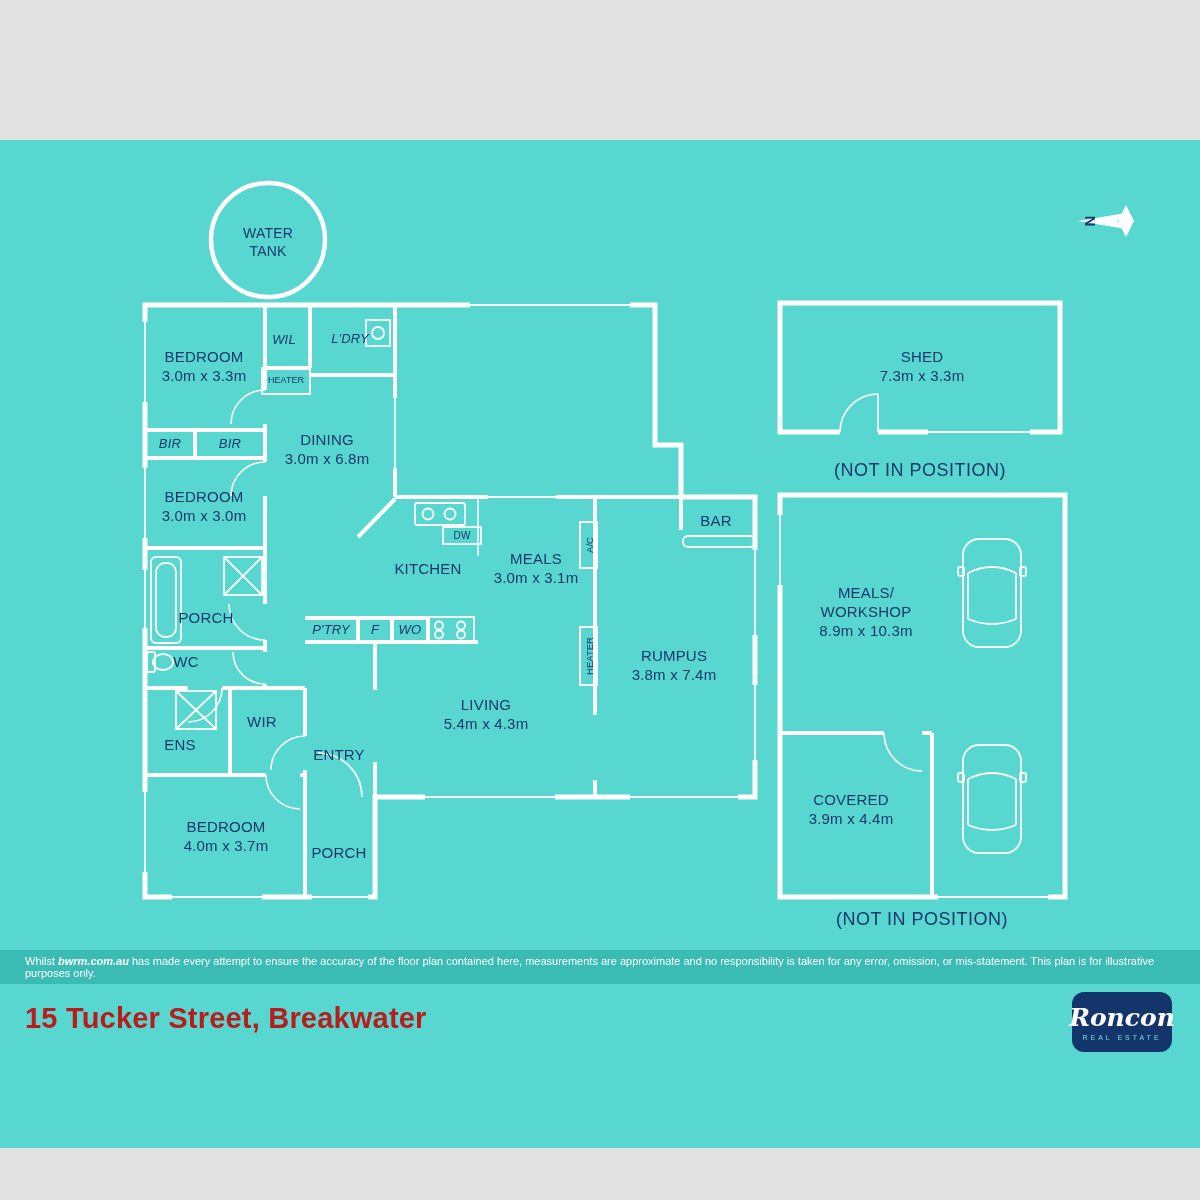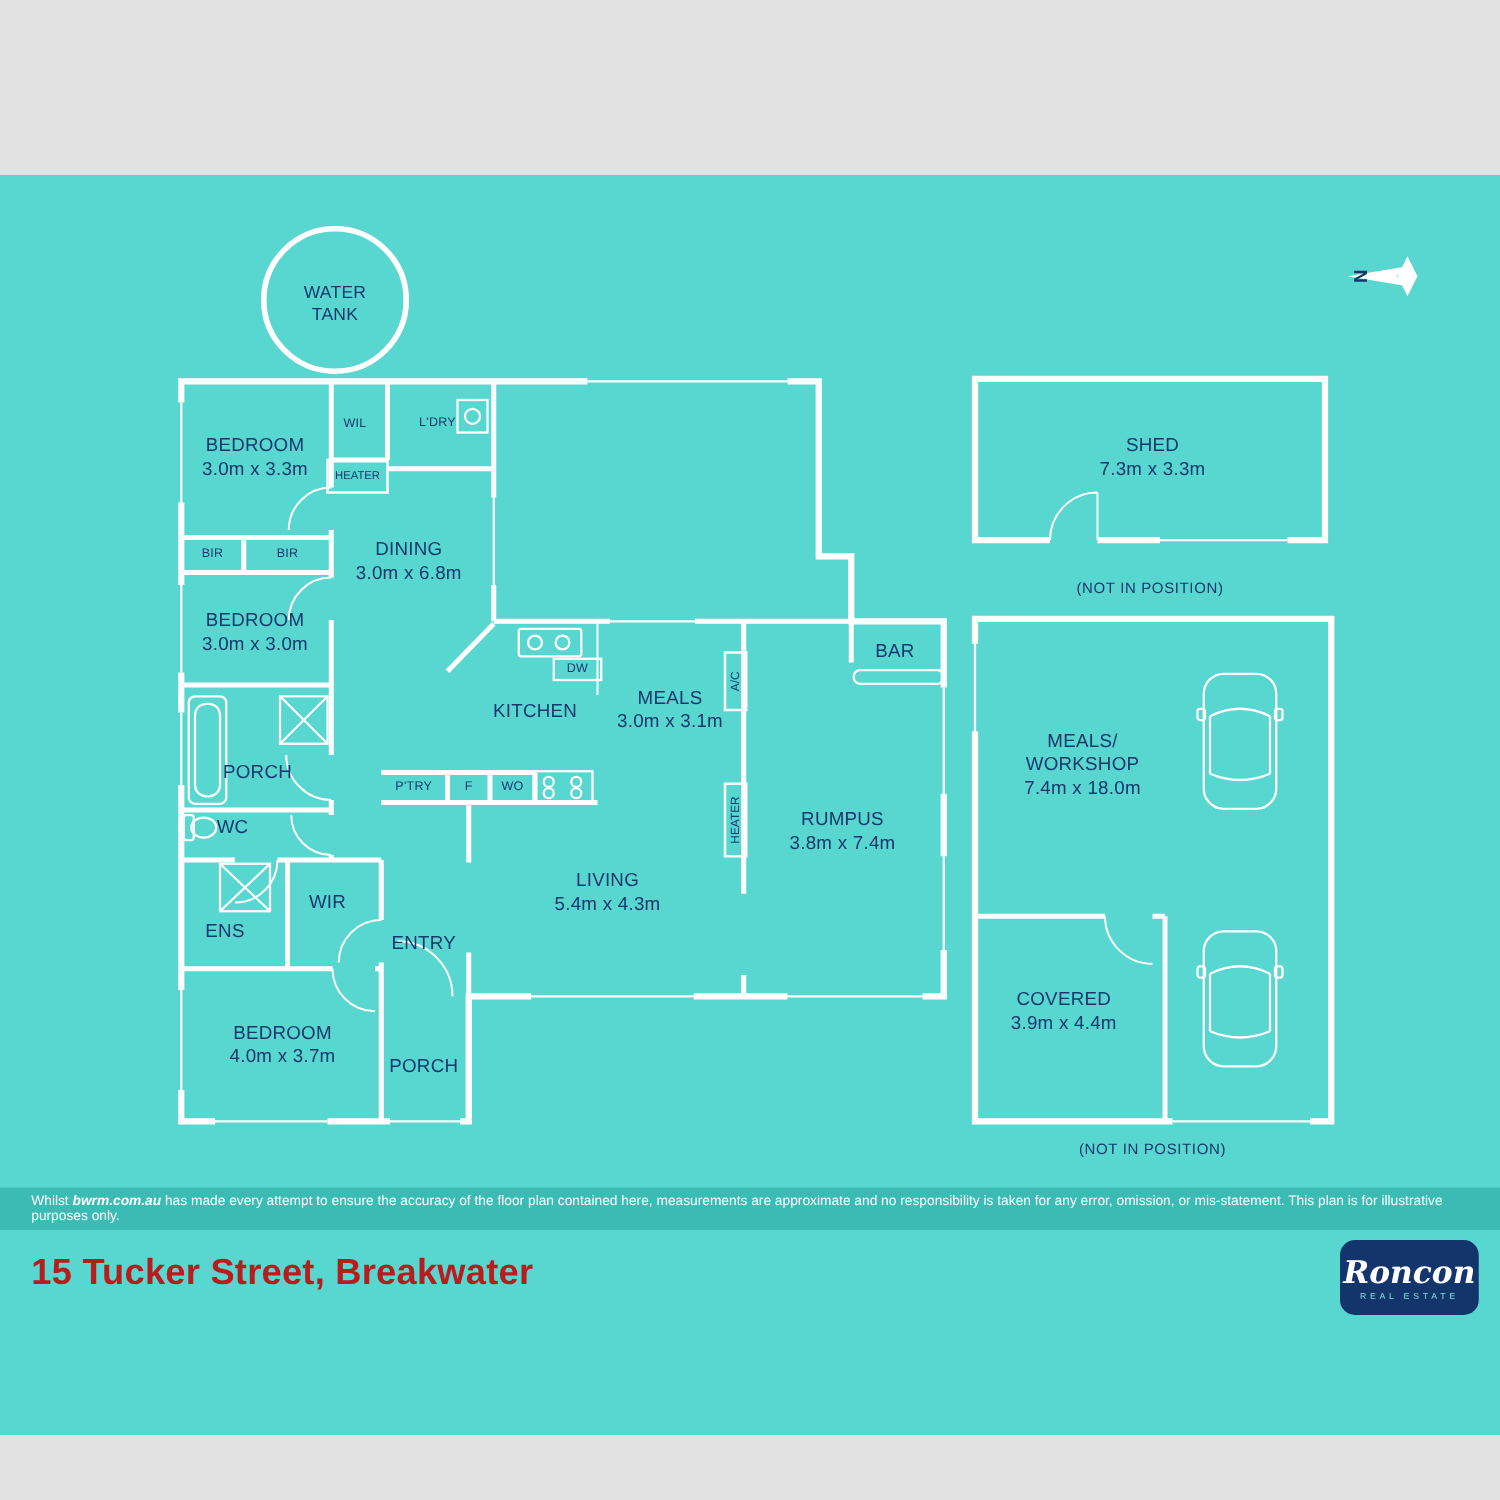--- a/index.html
+++ b/index.html
@@ -6,36 +6,36 @@
   #stage{position:relative;width:1200px;height:1200px;background:#58d7d0;overflow:hidden;
          font-family:"Liberation Sans",sans-serif;}
   .band{position:absolute;left:0;width:100%;background:#e2e2e2;}
   .band.top{top:0;height:140px;}
   .band.bottom{bottom:0;height:52px;}
   svg.plan{position:absolute;left:0;top:0;}
   .lbl{position:absolute;transform:translate(-50%,-50%);color:#16386d;text-align:center;
        font-size:15px;line-height:1.28;letter-spacing:.2px;white-space:nowrap;z-index:5;}
   .lbl .wrap150{white-space:normal;width:150px;}
   .lbl .wrap95{white-space:normal;width:95px;}
-  .sm{font-size:10px;}
+  .sm{font-size:13px;font-style:italic;}
   .xs{font-size:9px;letter-spacing:0;}
   .tiny{font-size:10px;}
-  .nip{font-size:12px;letter-spacing:.5px;text-align:right;}
+  .nip{font-size:18px;letter-spacing:.5px;text-align:right;}
   .wt{font-size:14px;}
   .vlbl{position:absolute;transform:translate(-50%,-50%) rotate(-90deg);color:#16386d;
         font-size:9.5px;letter-spacing:0;white-space:nowrap;z-index:5;}
   .compass-n{position:absolute;transform:translate(-50%,-50%) rotate(-90deg);color:#16386d;
         font-weight:bold;font-size:15px;z-index:5;}
   .disclaimer{position:absolute;left:0;top:950px;width:1200px;height:34px;background:#3abcb5;
         color:#ffffff;font-size:11px;display:flex;align-items:center;padding-left:25px;
         box-sizing:border-box;z-index:6;}
   .disclaimer b{font-weight:bold;font-style:italic;}
   .address{position:absolute;left:25px;top:1002px;color:#b91c1c;font-size:29px;font-weight:bold;
         letter-spacing:.2px;z-index:6;}
-  .logo{position:absolute;left:1072px;top:992px;width:111px;height:60px;background:#14356b;
+  .logo{position:absolute;left:1072px;top:992px;width:100px;height:60px;background:#14356b;
         border-radius:12px;display:flex;flex-direction:column;align-items:center;
         justify-content:center;z-index:6;}
   .logo-name{color:#ffffff;font-family:"DejaVu Serif",serif;font-style:italic;font-weight:bold;
         font-size:25px;line-height:1;margin-top:2px;}
   .logo-sub{color:#7ce0d9;font-size:7px;letter-spacing:3px;margin-top:4px;}
 </style>
 </head>
 <body>
 
 <div id="stage">
@@ -210,21 +210,21 @@
   <div class="lbl" style="left:922px;top:366px">
     <div>SHED</div>
     <div>7.3m x 3.3m</div>
   </div>
   <div class="lbl" style="left:536px;top:568px">
     <div>MEALS</div>
     <div>3.0m x 3.1m</div>
   </div>
   <div class="lbl" style="left:866px;top:612px">
     <div class="wrap95">MEALS/ WORKSHOP</div>
-    <div>7.4m x 18.0m</div>
+    <div>8.9m x 10.3m</div>
   </div>
   <div class="lbl" style="left:674px;top:665px">
     <div>RUMPUS</div>
     <div>3.8m x 7.4m</div>
   </div>
   <div class="lbl" style="left:486px;top:714px">
     <div>LIVING</div>
     <div>5.4m x 4.3m</div>
   </div>
   <div class="lbl" style="left:851px;top:809px">

